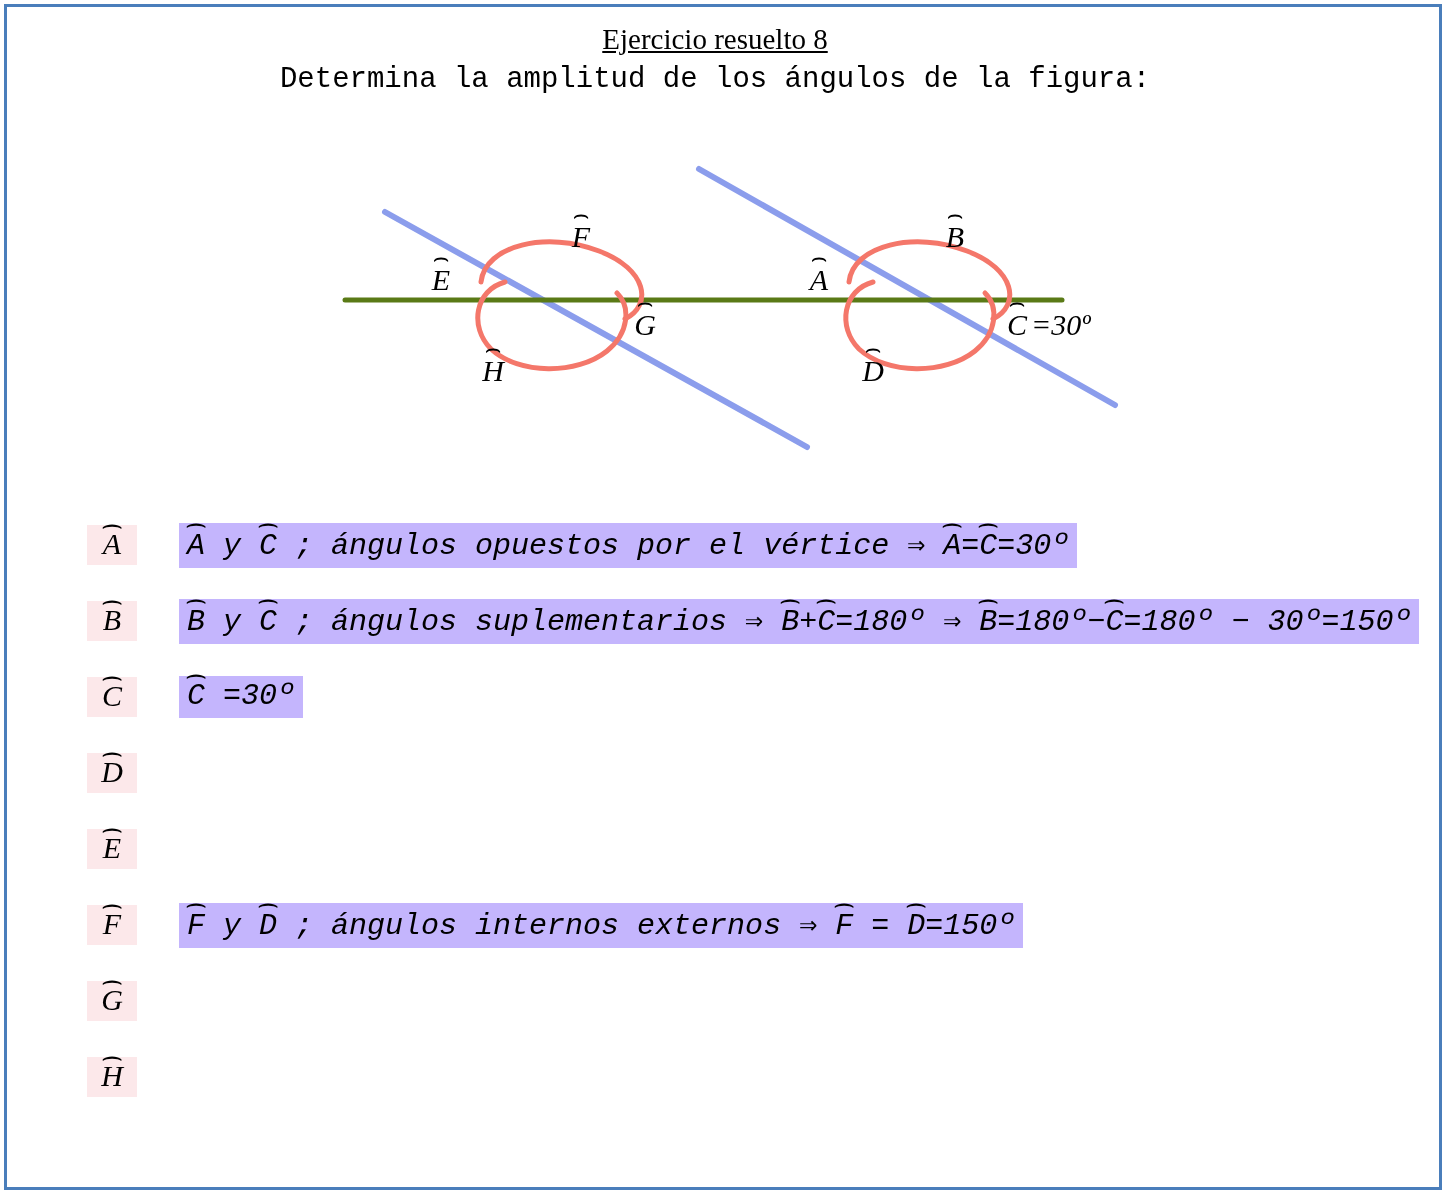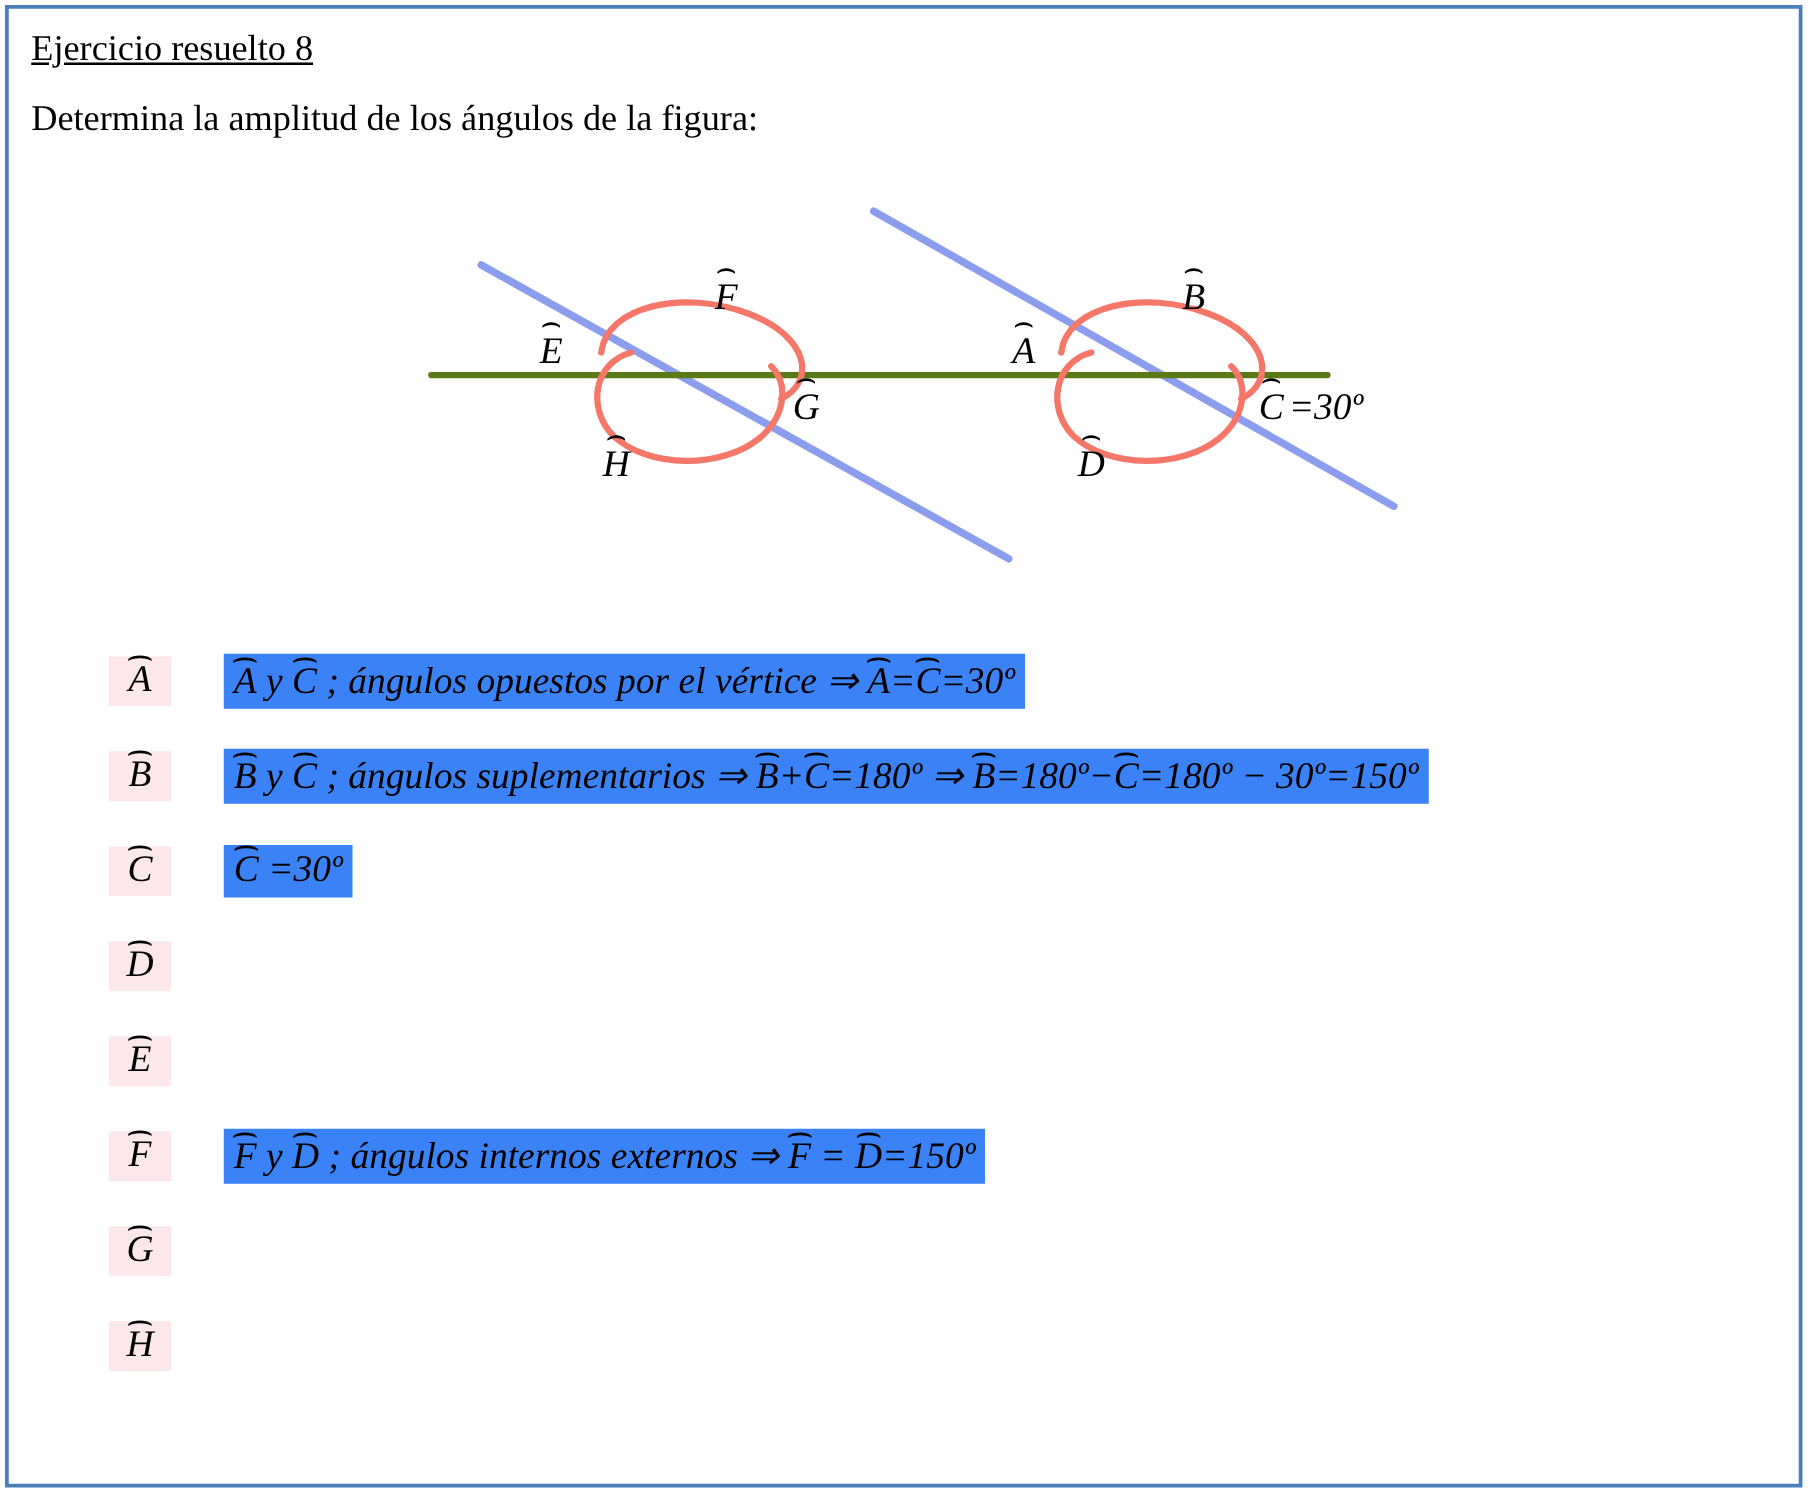--- a/index.html
+++ b/index.html
@@ -22,33 +22,35 @@
     height: 1186px;
     border: 3px solid #4a7ebb;
     box-sizing: border-box;
     background: #ffffff;
   }
   .header {
     position: absolute;
     left: 18px;
     top: 14px;
     width: 1380px;
+    text-align: center;
   }
   .title {
     font-size: 29px;
     color: #000;
     text-decoration: underline;
     line-height: 1.25;
     display: inline-block;
   }
   .subtitle {
     font-size: 29px;
     color: #000;
     line-height: 1.3;
-    margin-top: 20px;
+    margin-top: 4px;
+    font-family: Liberation Mono, monospace;
   }
   .figure {
     position: absolute;
     left: 0px;
     top: 120px;
     width: 1432px;
     height: 370px;
   }
   .figure svg { display: block; }
 
@@ -67,27 +69,27 @@
     background: #fce8ea;
     padding: 2px 8px 4px 8px;
     min-width: 34px;
     text-align: center;
     font-size: 30px;
     font-style: italic;
     font-family: "Liberation Serif", serif;
     display: inline-block;
   }
   .ans-body {
-    background: #3b82f6;
+    background: #c4b5fd;
     margin-left: 42px;
     padding: 3px 8px 5px 8px;
     font-size: 30px;
     font-style: italic;
     white-space: nowrap;
-    font-family: Liberation Serif, serif;
+    font-family: Liberation Mono, monospace;
   }
   .hatv {
     position: relative;
     display: inline-block;
     font-style: italic;
   }
   .hatv::before {
     content: "⌢";
     position: absolute;
     left: 50%;

